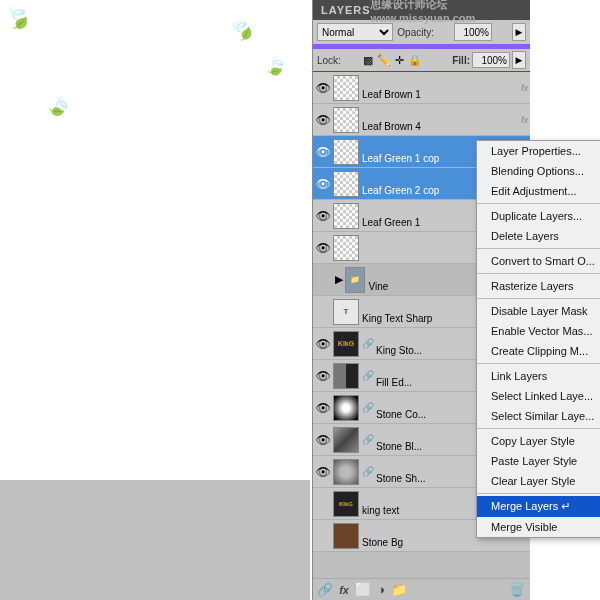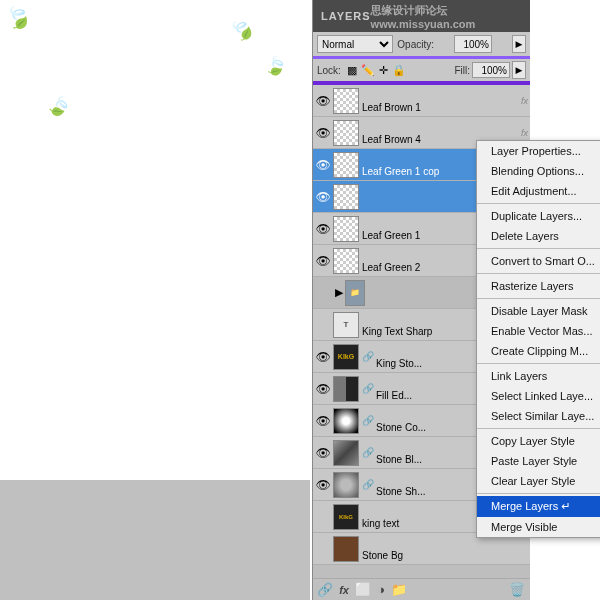--- a/index.html
+++ b/index.html
@@ -41,30 +41,30 @@
 
     .panel-header {
       background: #4a4a4a;
       color: #ddd;
       padding: 4px 8px;
       font-size: 11px;
       font-weight: bold;
       display: flex;
       justify-content: space-between;
       align-items: center;
-      height: 32px;
+      height: 20px;
     }
     .panel-header-title { color: #ccc; font-size: 11px; letter-spacing: 1px; }
     .panel-header-watermark { color: #aaa; font-size: 11px; }
 
     .panel-controls {
       background: #c8c8c8;
       padding: 3px 4px;
       display: flex; align-items: center; gap: 4px;
-      border-bottom: 3px solid #8b5cf6;
+      border-bottom: 5px solid #8b5cf6;
     }
     .blend-select {
       width: 90px; height: 18px; font-size: 10px;
       background: #e8e8e8; border: 1px solid #999;
     }
     .opacity-box {
       display: flex; align-items: center; gap: 20px;
     }
     .opacity-label { font-size: 10px; color: #333; }
     .opacity-input {
@@ -74,29 +74,29 @@
     }
     .arrow-btn {
       width: 14px; height: 18px; background: #e8e8e8;
       border: 1px solid #999; font-size: 9px;
       cursor: pointer; display: flex; align-items: center; justify-content: center;
     }
 
     .panel-lock {
       background: #c8c8c8;
       padding: 2px 4px;
-      display: flex; align-items: center; gap: 6px;
-      border-bottom: 4px solid #6d28d9;
+      display: flex; align-items: center; gap: 22px;
+      border-bottom: 1px solid #6d28d9;
       font-size: 10px;
     }
     .lock-label { color: #333; }
     .lock-icons { display: flex; gap: 4px; }
     .lock-icon { font-size: 11px; cursor: pointer; }
     .fill-box { display: flex; align-items: center; gap: 2px; margin-left: auto; }
-    .fill-label { font-size: 10px; color: #333; }
+    .fill-label { font-size: 10px; color: #333; font-weight: bold; }
     .fill-input {
       width: 38px; height: 16px; font-size: 10px;
       background: #e8e8e8; border: 1px solid #999;
       text-align: right; padding-right: 2px;
     }
 
     
     .layers-list {
       overflow: hidden;
       background: #c8c8c8;
@@ -233,38 +233,39 @@
 
     <div class="layer-row selected">
       <span class="eye-icon">👁</span>
       <div class="thumb checker"></div>
       <span class="layer-name">Leaf Green 1 cop</span>
     </div>
 
     <div class="layer-row selected">
       <span class="eye-icon">👁</span>
       <div class="thumb checker"></div>
+      <span class="layer-name">Leaf Green 2 cop</span>
     </div>
 
     <div class="layer-row">
       <span class="eye-icon">👁</span>
       <div class="thumb checker"></div>
       <span class="layer-name">Leaf Green 1</span>
     </div>
 
     <div class="layer-row">
       <span class="eye-icon">👁</span>
       <div class="thumb checker"></div>
-      <span class="layer-name">Leaf Green 2</span>
     </div>
 
     <div class="layer-row folder-row">
       <span class="eye-icon"> </span>
       <span class="folder-icon">▶</span>
       <div class="thumb" style="background:#8899aa;width:20px;">📁</div>
+      <span class="layer-name">Vine</span>
     </div>
 
     <div class="layer-row">
       <span class="eye-icon"> </span>
       <div class="thumb" style="background:#e8e8e8;">
           <span style="font-size:8px;font-weight:bold;color:#555">T</span>
         </div>
       <span class="layer-name">King Text Sharp</span>
     </div>
 

